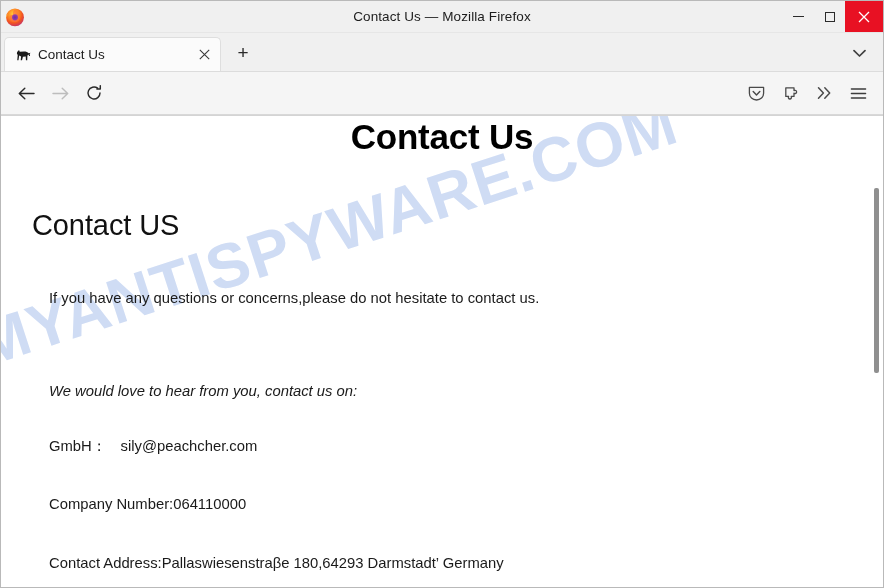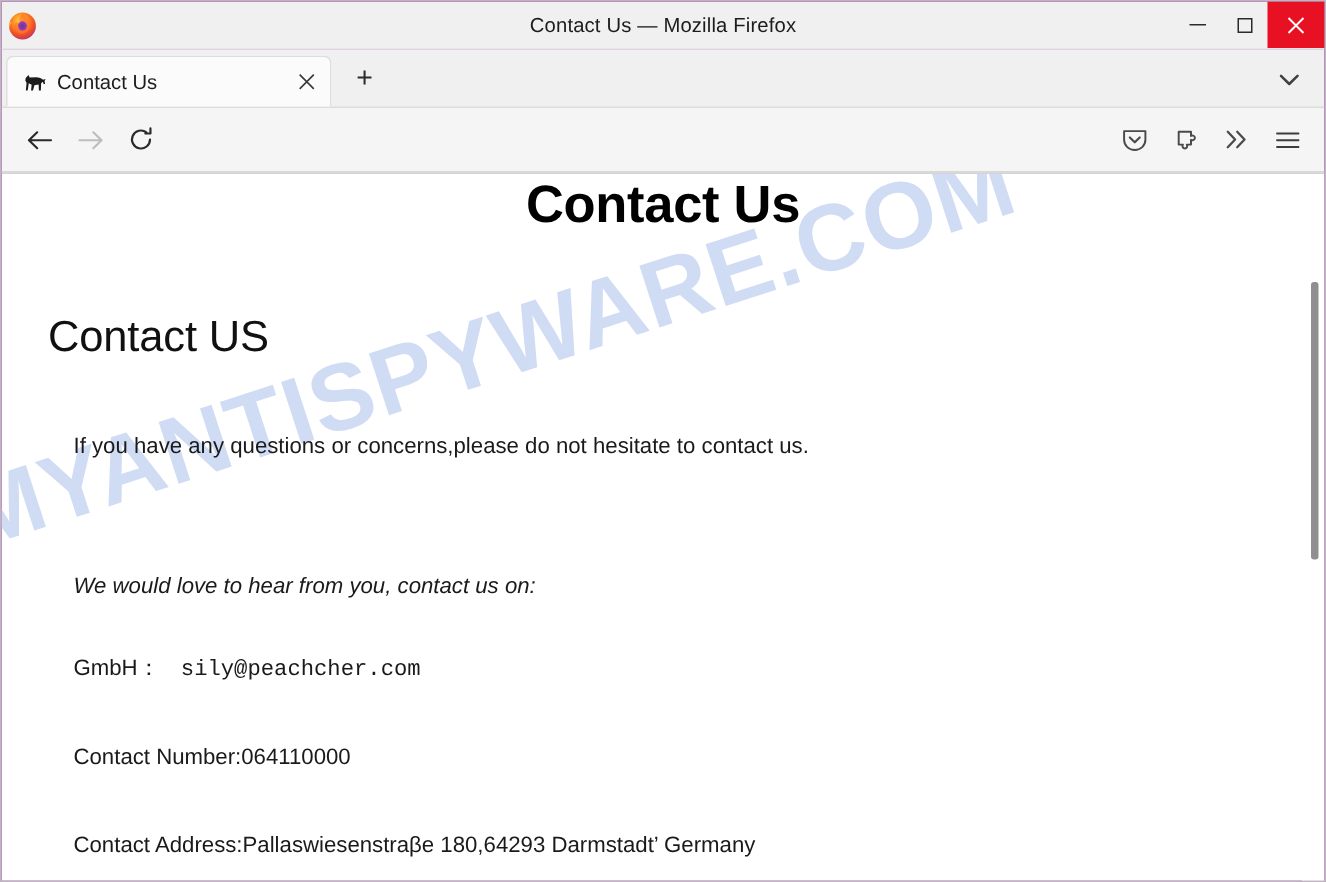--- a/index.html
+++ b/index.html
@@ -272,21 +272,21 @@
     line-height: 1.4;
   }
   .p-questions { padding-top: 29px; }
   .p-love      { padding-top: 55px; font-style: italic; }
   .p-email     { padding-top: 18px; }
   .p-cname     { padding-top: 55px; }
   .p-cnumber   { padding-top: 20px; }
   .p-caddress  { padding-top: 21px; }
 
   .email-label { }
-  .email-value { padding-left: 14px; font-family: Liberation Mono, monospace; }
+  .email-value { padding-left: 14px; }
 
   
   .scrollbar-track {
     position: absolute;
     top: 0;
     right: 0;
     width: 15px;
     height: 100%;
     background: #ffffff;
     z-index: 5;
@@ -418,21 +418,21 @@
       <h1 class="page-title">Contact Us</h1>
       <h2 class="section-title">Contact US</h2>
 
       <p class="para p-questions">If you have any questions or concerns,please do not hesitate to contact us.</p>
       <p class="para p-love">We would love to hear from you, contact us on:</p>
 
       <p class="para p-email">
         <span class="email-label">GmbH：</span><span class="email-value">sily@peachcher.com</span>
       </p>
 
-      <p class="para p-cnumber">Contact Number:064110000</p>
+      <p class="para p-cnumber">Company Number:064110000</p>
       <p class="para p-caddress">Contact Address:Pallaswiesenstraβe 180,64293 Darmstadt’ Germany</p>
     </div>
 
     <div class="scrollbar-track">
       <div class="scrollbar-thumb"></div>
     </div>
   </div>
 
 </div>
 

